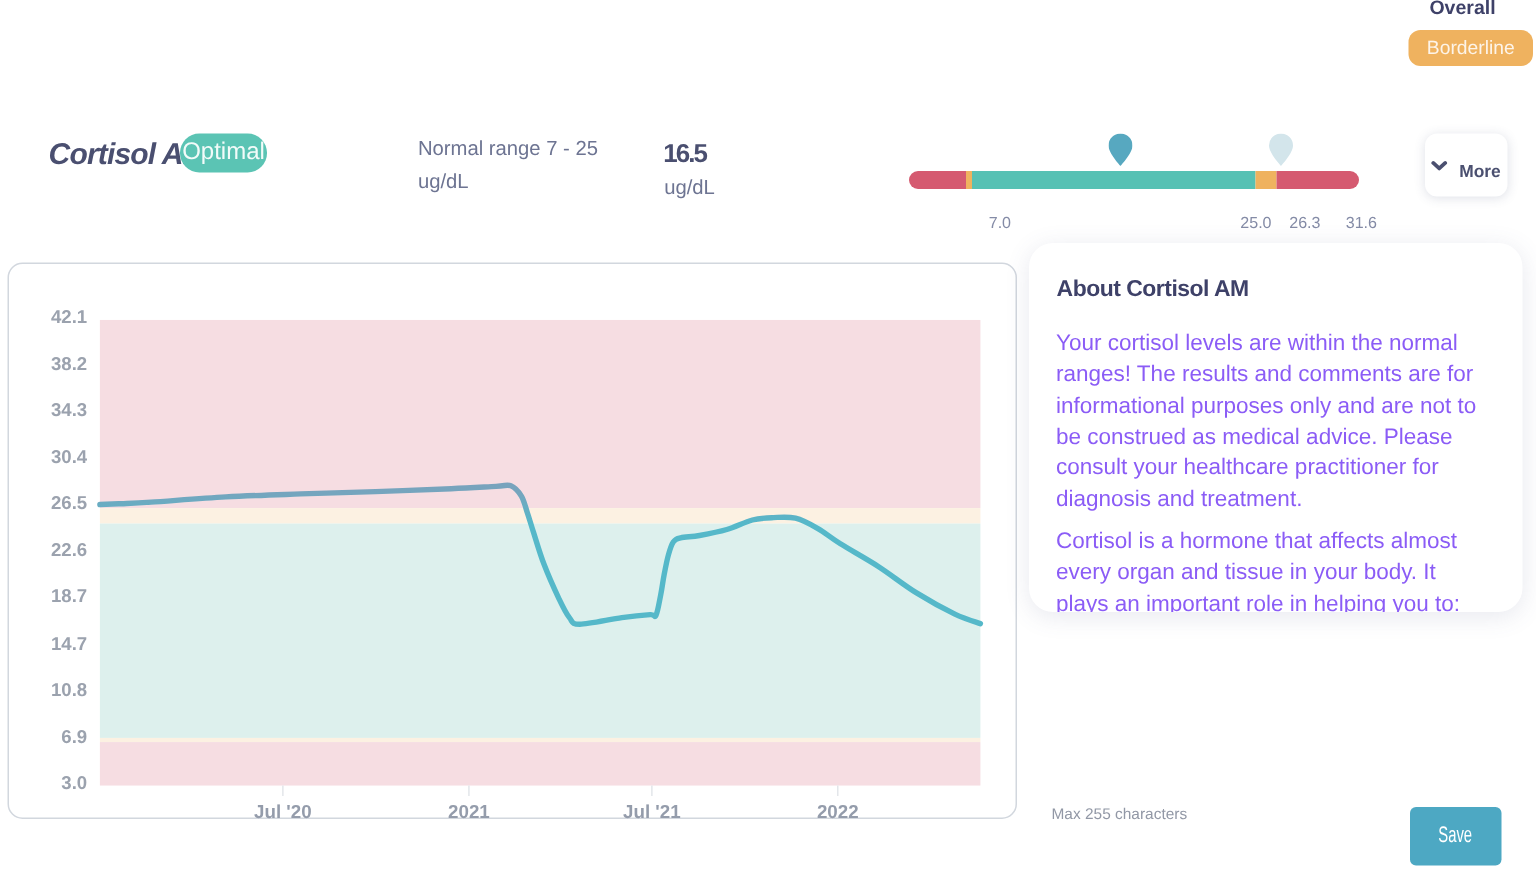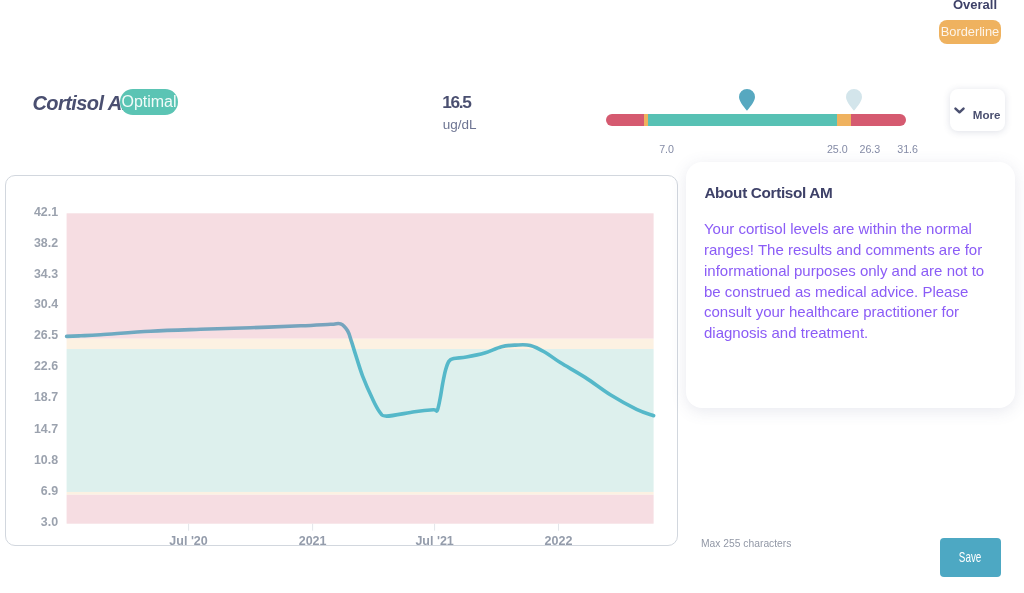--- a/index.html
+++ b/index.html
@@ -7,21 +7,21 @@
   body{width:1024px;height:593px;overflow:hidden;background:#ffffff;
        font-family:"Liberation Sans",sans-serif;-webkit-font-smoothing:antialiased;}
   .page{position:relative;width:1024px;height:593px;background:#fff;
        transform:translateZ(0);-webkit-font-smoothing:antialiased;}
 
   
   .page-title{position:absolute;left:9.8px;top:11.2px;font-size:19.1px;line-height:18px;font-weight:bold;
     color:#3e4168;letter-spacing:-0.47px;}
   .overall-label{position:absolute;left:924.5px;top:-2.5px;width:101px;text-align:center;
     font-size:13px;line-height:13px;font-weight:bold;color:#3e4168;}
-  .overall-badge{position:absolute;left:939px;top:19.6px;width:62px;height:24.3px;
+  .overall-badge{position:absolute;left:939px;top:19.6px;width:83px;height:24.3px;
     border-radius:8px;background:#efb25f;color:#fdf4e9;font-size:12.85px;
     display:flex;align-items:center;justify-content:center;}
 
   
   .bm-name{position:absolute;left:32.4px;top:96.2px;font-size:20px;line-height:14px;letter-spacing:-0.55px;
     font-weight:bold;color:#4a4f70;font-style:italic;}
   .bm-pill{position:absolute;left:120px;top:88.9px;width:58px;height:25.8px;
     border-radius:12.9px;background:#5bc4b4;color:#f2fbf9;font-size:16px;
     display:flex;align-items:center;justify-content:center;}
   .bm-range{position:absolute;left:278.6px;top:87.9px;width:122px;font-size:13.5px;
@@ -74,20 +74,21 @@
 </head>
 <body>
 
 <div class="page">
 
   <div class="overall-label">Overall</div>
   <div class="overall-badge">Borderline</div>
 
   <div class="bm-name">Cortisol AM</div>
   <div class="bm-pill">Optimal</div>
+  <div class="bm-range">Normal range 7 - 25 ug/dL</div>
   <div class="bm-value">16.5</div>
   <div class="bm-unit">ug/dL</div>
 
   <div class="bar-wrap">
     <div class="bar" id="bar-segments">
         <span style="width: 38px; background: rgb(213, 90, 112);"></span>
         <span style="width: 3.5px; background: rgb(239, 178, 95);"></span>
         <span style="width: 189px; background: rgb(87, 193, 180);"></span>
         <span style="width: 14px; background: rgb(239, 178, 95);"></span>
         <span style="width: 55.5px; background: rgb(213, 90, 112);"></span>
@@ -147,20 +148,21 @@
           </linearGradient>
         </defs>
         <path d="M60.60 160.35 C62.95 160.26,69.01 160.06,74.69 159.79 C80.36 159.53,83.00 159.52,94.65 158.76 C106.29 158.01,127.91 156.18,144.54 155.27 C161.17 154.35,177.80 153.87,194.44 153.28 C211.07 152.70,227.60 152.36,244.33 151.77 C261.06 151.19,281.41 150.37,294.81 149.79 C308.22 149.21,318.12 148.60,324.75 148.28 C331.38 147.96,331.80 146.80,334.61 147.88 C337.42 148.97,339.77 151.79,341.60 154.79 C343.43 157.80,344.26 161.94,345.59 165.91 C346.92 169.87,347.74 172.92,349.58 178.61 C351.42 184.30,353.79 192.63,356.62 200.04 C359.46 207.45,363.78 217.11,366.60 223.06 C369.43 229.02,371.26 232.92,373.59 235.77 C375.92 238.61,374.74 240.13,380.57 240.13 C386.40 240.13,400.76 236.82,408.57 235.77 C416.39 234.71,423.68 234.05,427.48 233.78 C431.27 233.52,430.18 236.43,431.35 234.18 C432.52 231.93,433.62 224.78,434.52 220.29 C435.42 215.79,435.91 211.55,436.75 207.19 C437.59 202.82,438.55 197.73,439.57 194.09 C440.58 190.45,441.48 187.27,442.85 185.36 C444.22 183.44,444.87 183.30,447.79 182.58 C450.70 181.85,455.22 181.92,460.35 180.99 C465.47 180.06,472.67 178.74,478.54 177.02 C484.41 175.30,490.38 171.99,495.57 170.67 C500.75 169.35,504.86 169.28,509.66 169.08 C514.45 168.88,519.44 168.29,524.33 169.48 C529.22 170.67,534.02 173.38,539.00 176.23 C543.99 179.07,547.52 182.31,554.27 186.55 C561.02 190.78,571.09 196.20,579.51 201.63 C587.92 207.05,596.24 213.80,604.75 219.09 C613.26 224.39,623.44 229.94,630.58 233.38 C637.72 236.82,644.76 238.68,647.60 239.73" fill="none" stroke="url(#lineGrad)" stroke-width="3.6" stroke-linecap="round" stroke-linejoin="round"></path>
       </svg>
   </div>
 
   <div class="about-card">
     <div class="about-title">About Cortisol AM</div>
     <div class="about-body" id="about-body">
         <p>Your cortisol levels are within the normal ranges! The results and comments are for informational purposes only and are not to be construed as medical advice. Please consult your healthcare practitioner for diagnosis and treatment.</p>
+        <p>Cortisol is a hormone that affects almost every organ and tissue in your body. It plays an important role in helping you to:</p>
       </div>
   </div>
 
   <div class="max-chars">Max 255 characters</div>
   <div class="save-btn">
     <span>Save</span>
   </div>
 </div>
 
 </body></html>

